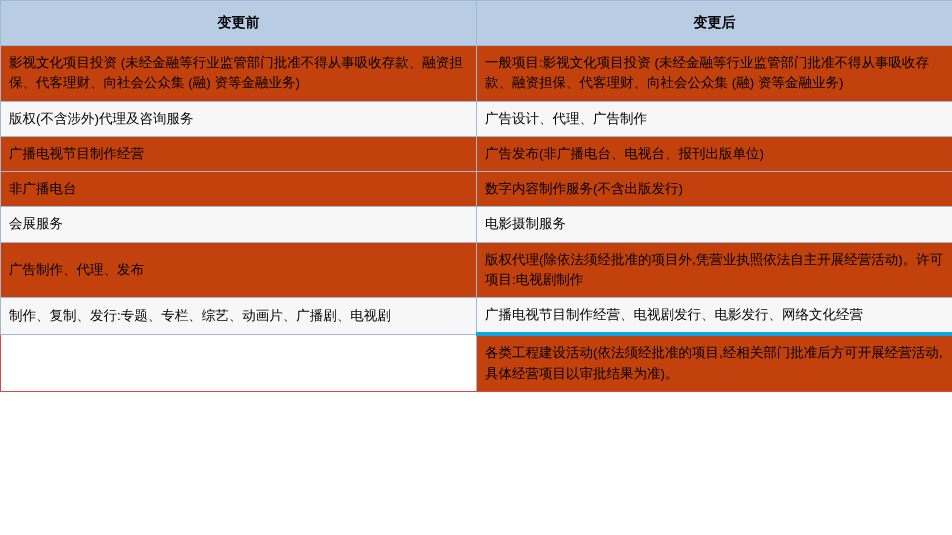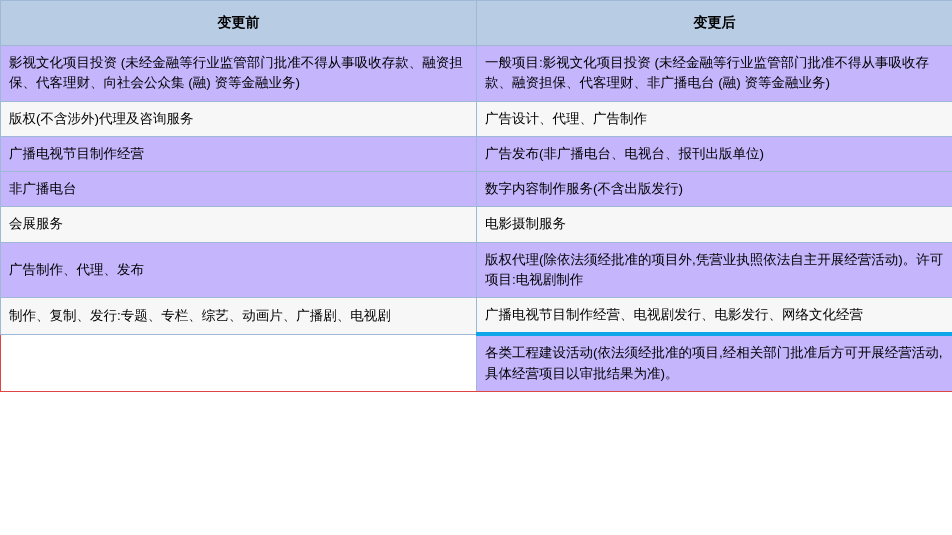--- a/index.html
+++ b/index.html
@@ -42,21 +42,21 @@
   td.cell-center {
     text-align: left;
   }
   td.cell-left {
     text-align: left;
   }
   tr.row-shaded td {
     background: #f7f7f7;
   }
   tr.row-plain td {
-    background: #c4b5fd;
+    background: #c2410c;
   }
   tr.row-last td {
     border-top: 1px solid #9fb8d6;
     border-bottom: 1px solid #e04545;
   }
   tr.row-last td.cell-empty {
     border-left: 1px solid #e04545;
     border-bottom: 1px solid #e04545;
     border-top: 1px solid #e04545;
     border-right: 1px solid #9fb8d6;
@@ -78,21 +78,21 @@
   </colgroup>
   <thead>
     <tr>
       <th>变更前</th>
       <th>变更后</th>
     </tr>
   </thead>
   <tbody>
     <tr class="row-plain">
       <td class="cell-left">影视文化项目投资 (未经金融等行业监管部门批准不得从事吸收存款、融资担保、代客理财、向社会公众集 (融) 资等金融业务)</td>
-      <td class="cell-left">一般项目:影视文化项目投资 (未经金融等行业监管部门批准不得从事吸收存款、融资担保、代客理财、非广播电台 (融) 资等金融业务)</td>
+      <td class="cell-left">一般项目:影视文化项目投资 (未经金融等行业监管部门批准不得从事吸收存款、融资担保、代客理财、向社会公众集 (融) 资等金融业务)</td>
     </tr>
     <tr class="row-shaded">
       <td class="cell-center">版权(不含涉外)代理及咨询服务</td>
       <td class="cell-center">广告设计、代理、广告制作</td>
     </tr>
     <tr class="row-plain">
       <td class="cell-center">广播电视节目制作经营</td>
       <td class="cell-center">广告发布(非广播电台、电视台、报刊出版单位)</td>
     </tr>
     <tr class="row-plain">

